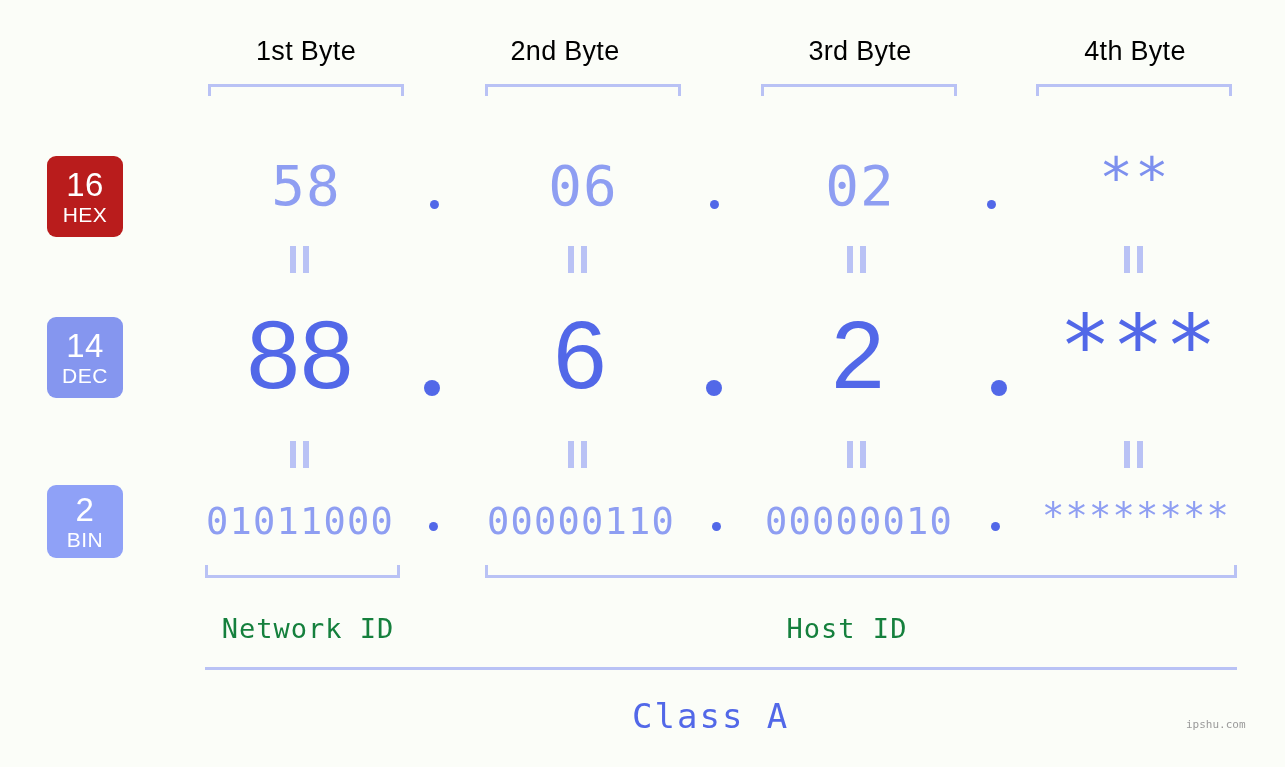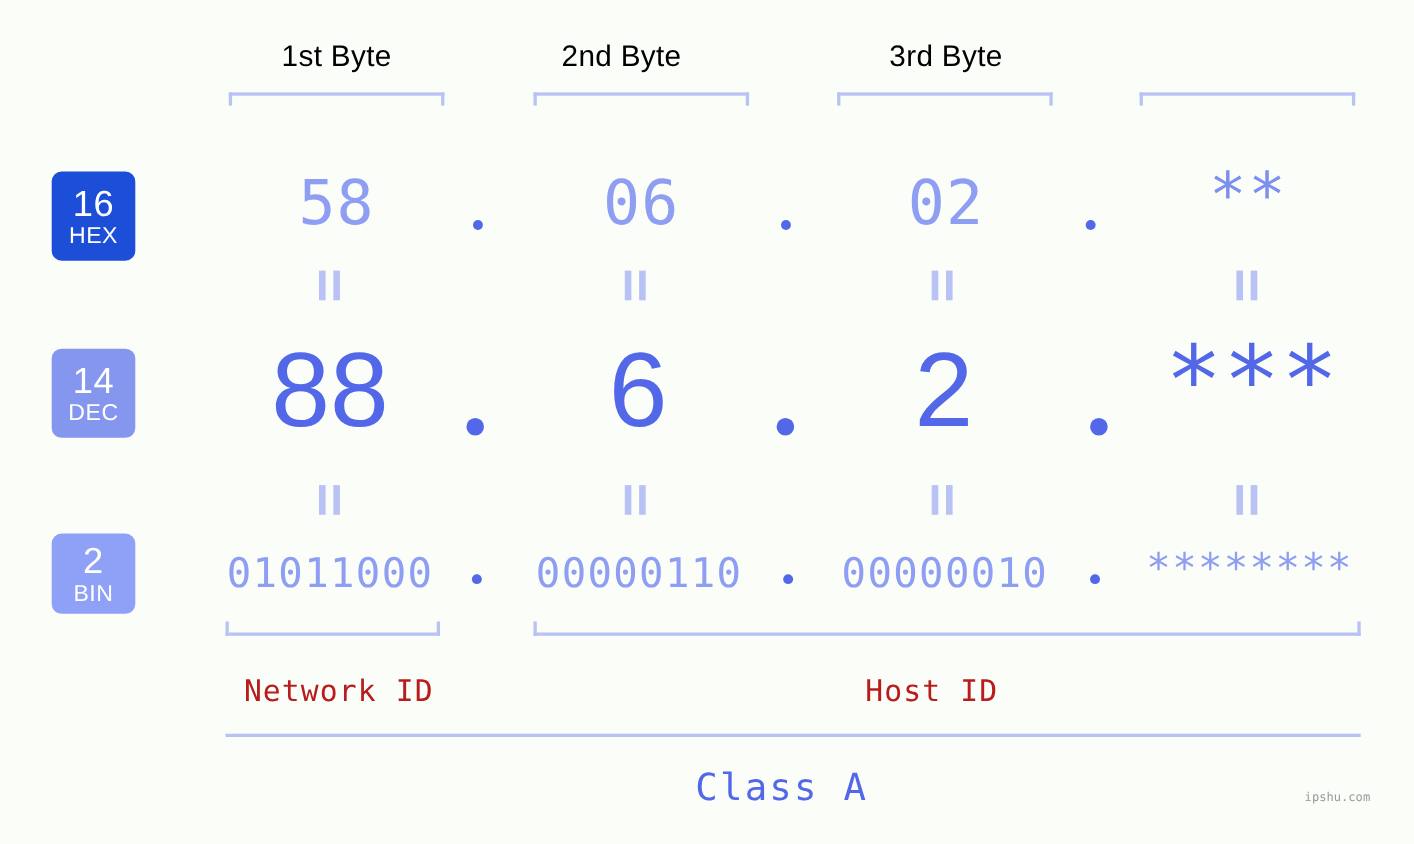--- a/index.html
+++ b/index.html
@@ -74,21 +74,21 @@
     font-size: 33px;
     font-weight: 400;
     letter-spacing: 0.5px;
   }
   .badge .nm {
     font-size: 21px;
     font-weight: 400;
     margin-top: 3px;
     letter-spacing: 0.5px;
   }
-  .badge-hex { background: #1d4ed8; height: 81px; }
+  .badge-hex { background: #b91c1c; height: 81px; }
   .badge-dec { background: #8596ef; height: 81px; }
   .badge-bin { background: #8fa1f7; height: 73px; }
 
   
   .cell {
     text-align: center;
     white-space: nowrap;
     line-height: 1;
   }
 
@@ -148,21 +148,21 @@
     display: block;
     width: 6px;
     height: 27px;
     background: #b9c2f5;
   }
 
   
   .id-label {
     font-family: "DejaVu Sans Mono", monospace;
     font-size: 27px;
-    color: #b91c1c;
+    color: #15803d;
     text-align: center;
     white-space: nowrap;
     letter-spacing: 1px;
   }
   .class-label {
     font-family: "DejaVu Sans Mono", monospace;
     font-size: 34px;
     color: #5268e8;
     white-space: nowrap;
     letter-spacing: 2px;
@@ -177,20 +177,21 @@
   }
 </style>
 </head>
 <body>
 
 <div class="stage">
 
   <div class="abs byte-head" style="left:206px; top:36px; width:200px;">1st Byte</div>
   <div class="abs byte-head" style="left:465px; top:36px; width:200px;">2nd Byte</div>
   <div class="abs byte-head" style="left:760px; top:36px; width:200px;">3rd Byte</div>
+  <div class="abs byte-head" style="left:1035px; top:36px; width:200px;">4th Byte</div>
 
   <div class="abs bracket-top" style="left:208px; top:84px; width:196px;"></div>
   <div class="abs bracket-top" style="left:485px; top:84px; width:196px;"></div>
   <div class="abs bracket-top" style="left:761px; top:84px; width:196px;"></div>
   <div class="abs bracket-top" style="left:1036px; top:84px; width:196px;"></div>
 
   <div class="abs badge badge-hex" style="left:47px; top:156px;">
     <span class="num">16</span>
     <span class="nm">HEX</span>
   </div>

